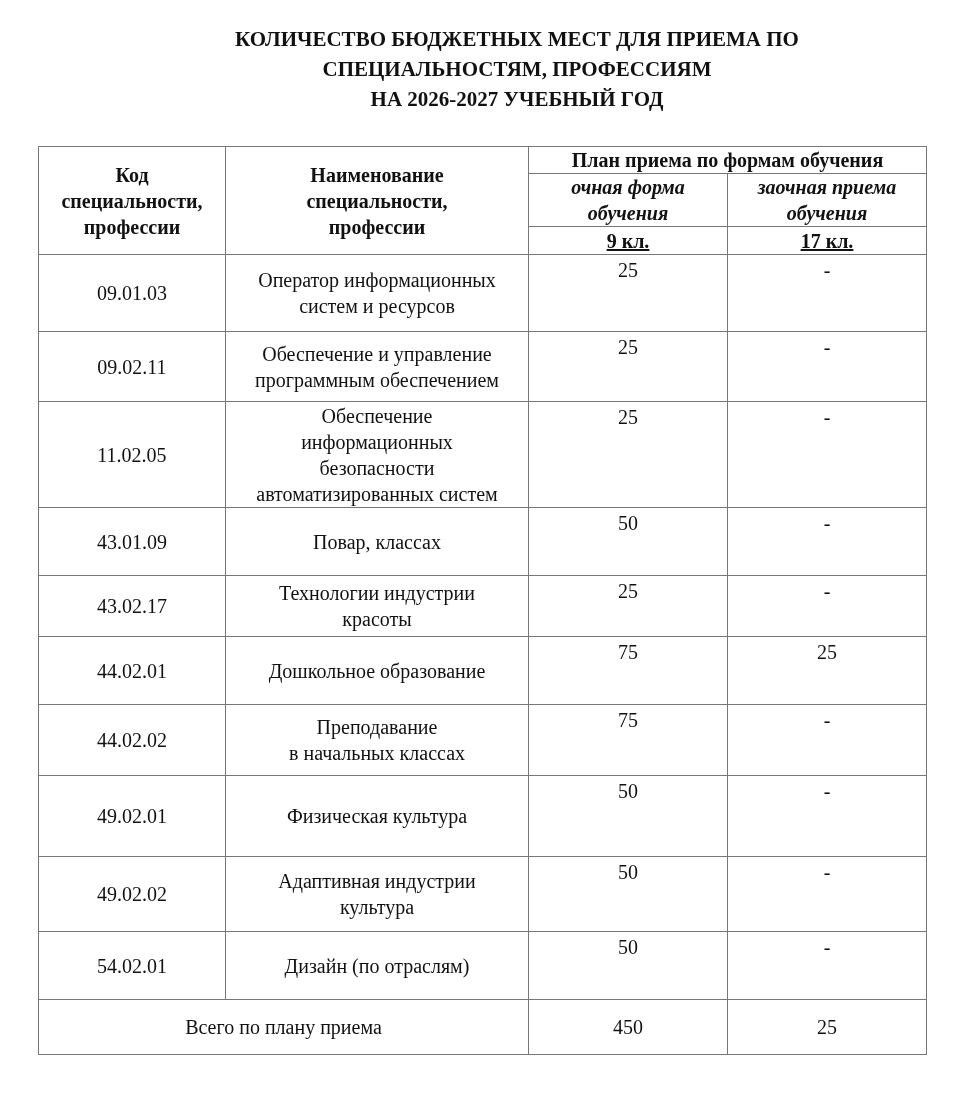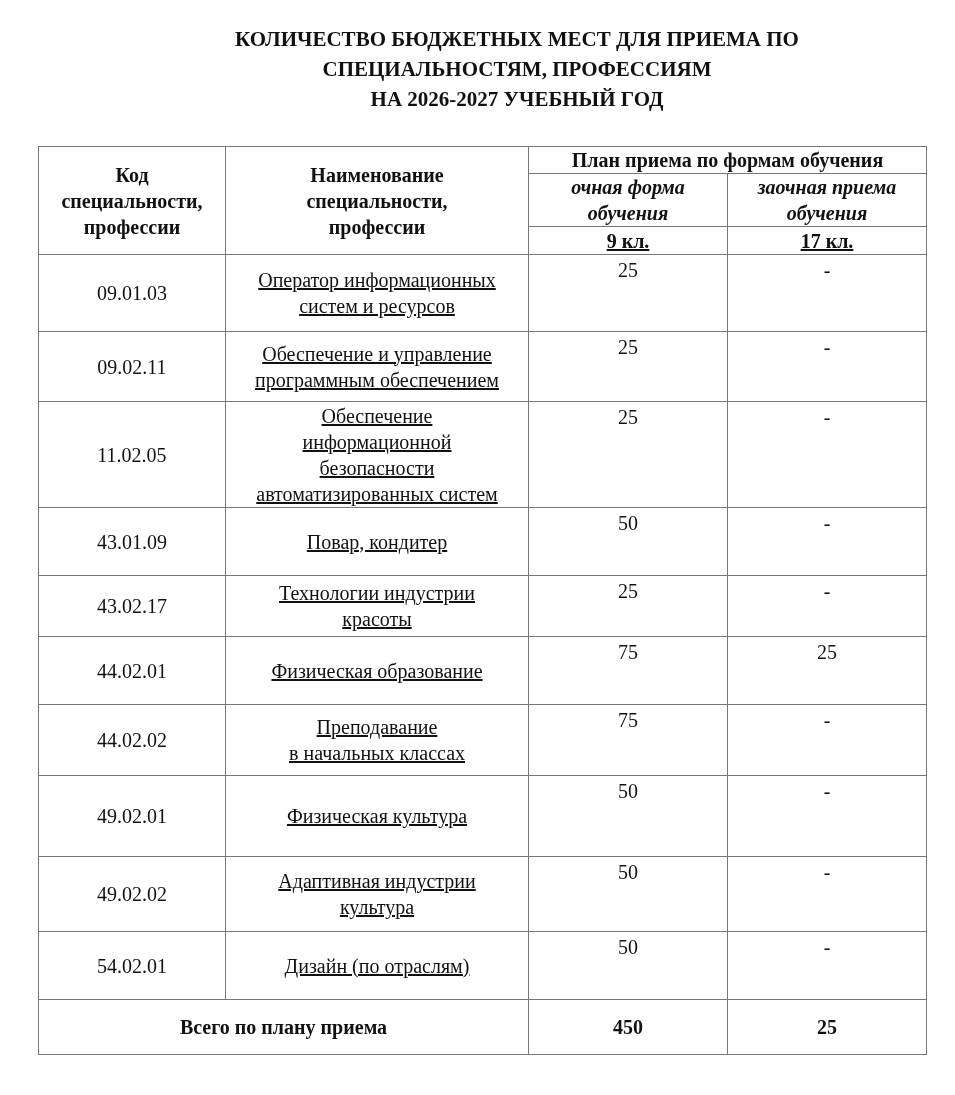--- a/index.html
+++ b/index.html
@@ -21,23 +21,23 @@
   td, th {
     border: 1.5px solid #777; padding: 0; text-align: center;
     font-size: 20px; line-height: 26px; font-weight: normal;
   }
   th { font-weight: bold; }
   .hdr-main { vertical-align: middle; }
   .hdr-plan { height: 26px; line-height: 24px; }
   .hdr-form { height: 52px; line-height: 26px; font-style: italic; }
   .hdr-grade { height: 27px; line-height: 26px; vertical-align: bottom; text-decoration: underline; }
   td.code { vertical-align: middle; }
-  td.name { vertical-align: middle; text-decoration: underline; }
+  td.name { vertical-align: middle; }
   td.num { vertical-align: top; padding-top: 2px; }
-  td.total { font-weight: bold; vertical-align: middle; }
+  td.total { font-weight: normal; vertical-align: middle; }
 </style>
 </head>
 <body>
 
 <div class="title" style="left:0;width:1034px;">
   <div>КОЛИЧЕСТВО БЮДЖЕТНЫХ МЕСТ ДЛЯ ПРИЕМА ПО</div>
   <div>СПЕЦИАЛЬНОСТЯМ, ПРОФЕССИЯМ</div>
   <div>НА 2026-2027 УЧЕБНЫЙ ГОД</div>
 </div>
 
@@ -93,48 +93,48 @@
         <div>Обеспечение и управление</div>
         <div>программным обеспечением</div>
       </td>
       <td class="num">25</td>
       <td class="num">-</td>
     </tr>
     <tr style="height:106px">
       <td class="code">11.02.05</td>
       <td class="name">
         <div>Обеспечение</div>
-        <div>информационной</div>
+        <div>информационных</div>
         <div>безопасности</div>
         <div>автоматизированных систем</div>
       </td>
       <td class="num">25</td>
       <td class="num">-</td>
     </tr>
     <tr style="height:68px">
       <td class="code">43.01.09</td>
       <td class="name">
-        <div>Повар, кондитер</div>
+        <div>Повар, классах</div>
       </td>
       <td class="num">50</td>
       <td class="num">-</td>
     </tr>
     <tr style="height:61px">
       <td class="code">43.02.17</td>
       <td class="name">
         <div>Технологии индустрии</div>
         <div>красоты</div>
       </td>
       <td class="num">25</td>
       <td class="num">-</td>
     </tr>
     <tr style="height:68px">
       <td class="code">44.02.01</td>
       <td class="name">
-        <div>Физическая образование</div>
+        <div>Дошкольное образование</div>
       </td>
       <td class="num">75</td>
       <td class="num">25</td>
     </tr>
     <tr style="height:71px">
       <td class="code">44.02.02</td>
       <td class="name">
         <div>Преподавание</div>
         <div>в начальных классах</div>
       </td>

